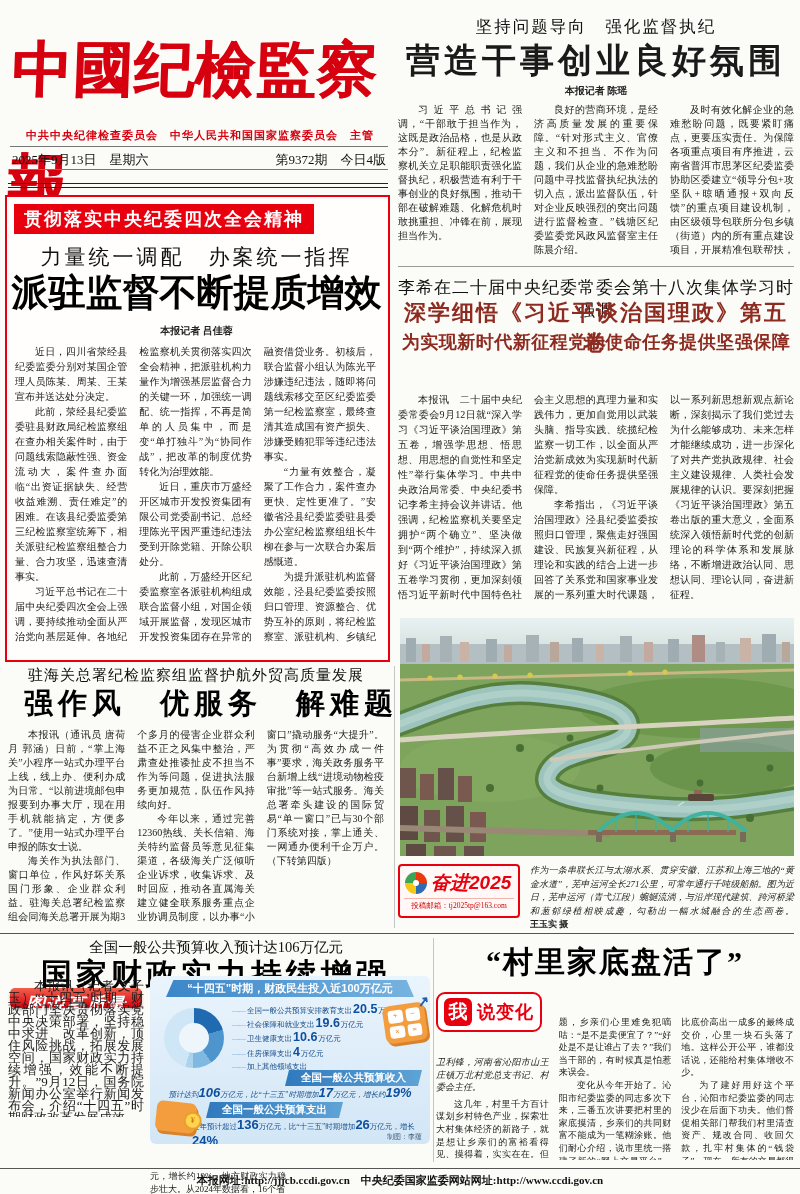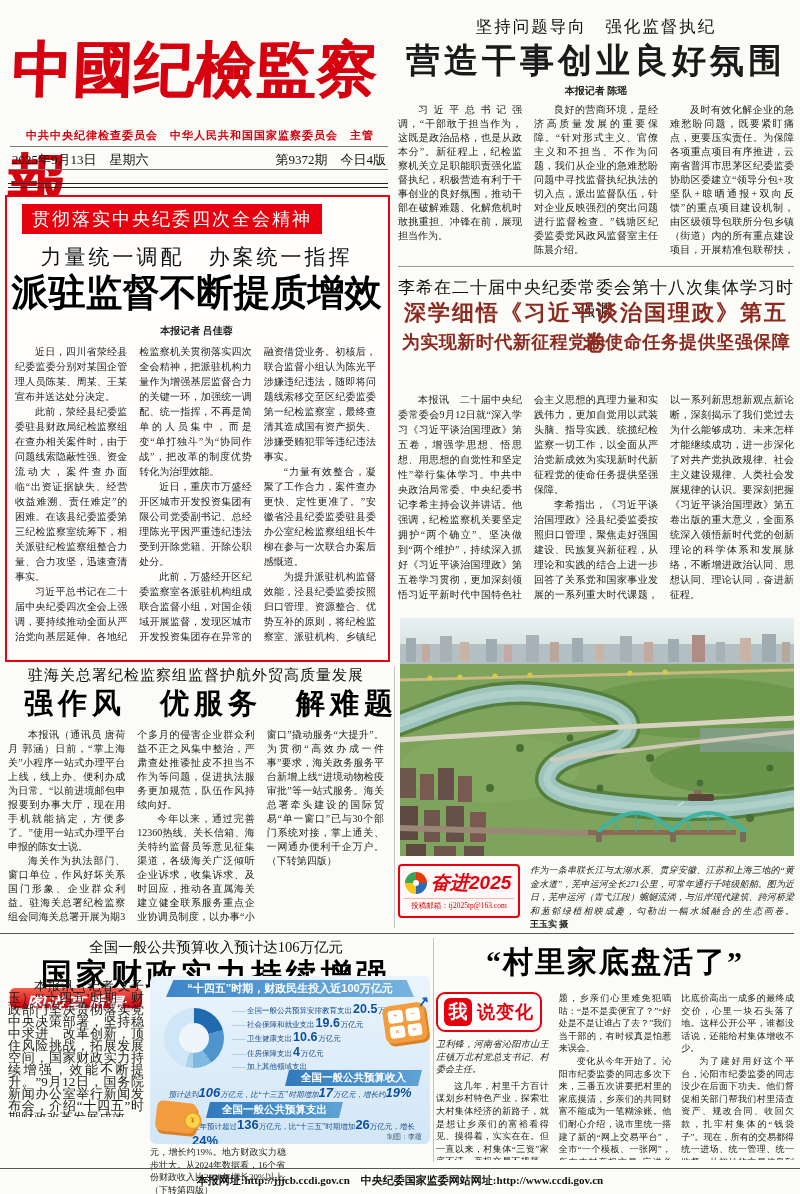--- a/index.html
+++ b/index.html
@@ -2,40 +2,40 @@
 <html><head>
 <meta charset="utf-8">
 <style>
   html,body{margin:0;padding:0;background:#9a9a9a;}
   .page{position:relative;width:800px;height:1194px;margin:0 auto;background:#fbfbf8;
         font-family:"Liberation Serif",serif;color:#1a1a1a;overflow:hidden;}
   .abs{position:absolute;}
   .sans{font-family:"Liberation Sans",sans-serif;}
   .center{text-align:center;}
   p{margin:0;text-indent:2em;text-align:justify;}
-  p.no-indent{text-indent:0;}
+  p.no-indent{text-indent:0;margin-top:24px;}
   .rule{position:absolute;border-top:1px solid #777;}
   .rule-dark{position:absolute;border-top:1px solid #555;}
   .vrule{position:absolute;border-left:1px solid #c4c4c4;}
   
   .mast-title{left:10px;top:14px;width:380px;font-size:60px;line-height:112px;font-weight:900;
     color:#d7000f;letter-spacing:1px;text-shadow:1px 0 #d7000f;transform:skewX(-2deg);}
   .mast-sup{left:12px;top:128px;width:376px;font-size:11px;font-weight:bold;color:#d7000f;letter-spacing:1px;}
   .mast-date-row{left:12px;top:151px;width:374px;display:flex;justify-content:space-between;
     font-size:13px;color:#111;}
   .mast-pub{left:12px;top:172px;width:374px;font-size:8.5px;color:#444;letter-spacing:.5px;margin-top:48px;}
   .mast-dbl{left:8px;top:183px;width:380px;height:3px;border-top:1px solid #222;border-bottom:1px solid #222;}
   
   .kicker{font-weight:normal;color:#111;}
   .byline{font-size:10px;font-weight:bold;color:#222;}
   .bodytxt{font-size:10px;line-height:15px;color:#1b1b1b;overflow:hidden;}
   .cols3{column-count:3;column-gap:12px;column-fill:auto;height:100%;}
   
   .lead-box{left:5px;top:195px;width:381px;height:463px;border:2px solid #e8000e;background:#fffefd;}
-  .lead-badge{left:22px;top:204px;background:#e8000e;color:#fff;font-weight:400;font-size:18px;
+  .lead-badge{left:14px;top:204px;background:#e8000e;color:#fff;font-weight:700;font-size:18px;
     letter-spacing:2px;padding:3px 10px;}
   .lead-kicker{left:7px;top:243px;width:379px;font-size:21px;letter-spacing:3px;}
   .lead-headline{left:7px;top:268px;width:379px;font-size:37px;font-weight:900;letter-spacing:0px;color:#000;}
   
   .study-h{color:#8e2b20;font-weight:900;}
   
   .sec-headline{font-weight:900;color:#000;}
   
   .ig-panel{left:150px;top:976px;width:280px;height:168px;border-radius:6px;
     background:linear-gradient(180deg,#eaf4fc,#d2e6f6);overflow:hidden;}

